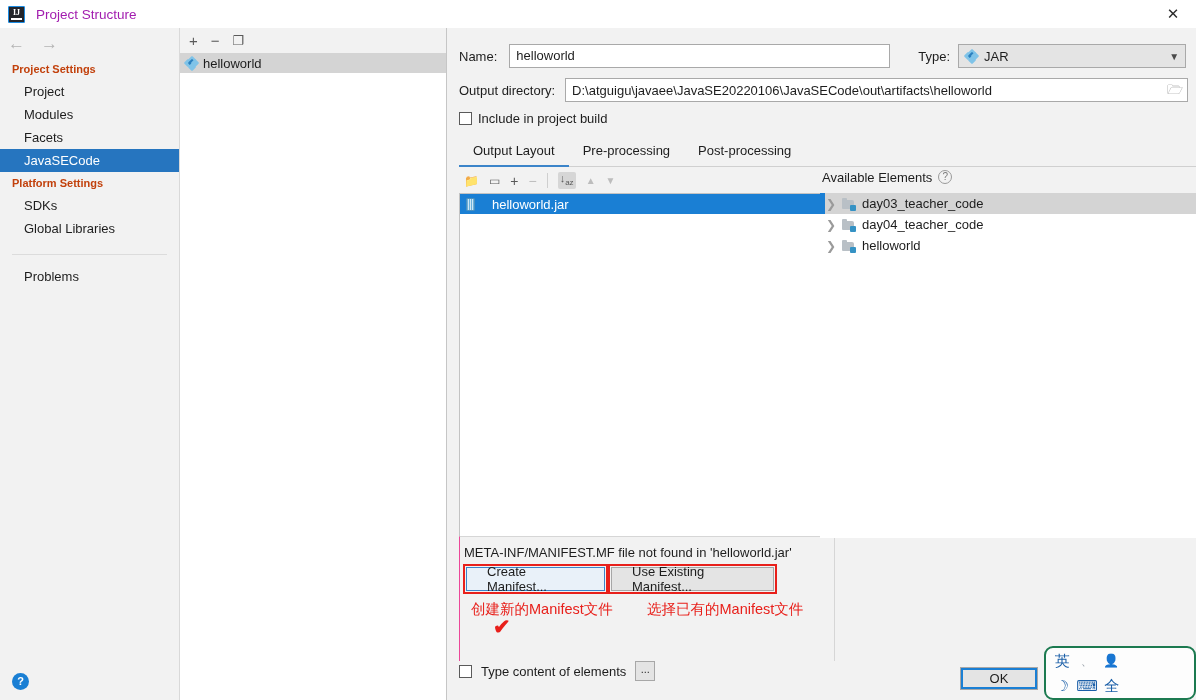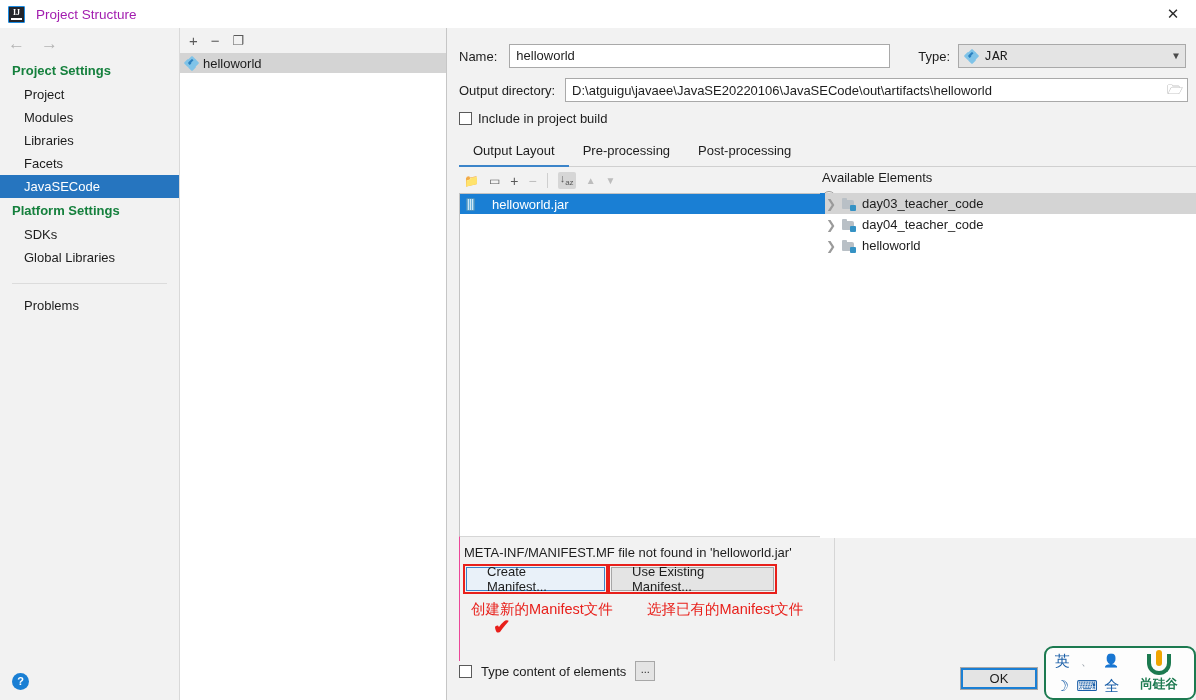--- a/index.html
+++ b/index.html
@@ -39,21 +39,21 @@
   }
 
   
   .sidebar {
     position: absolute; left: 0; top: 28px; width: 180px; height: 672px;
     background: #f2f2f2; border-right: 1px solid #d9d9d9;
   }
   .nav-arrows { height: 30px; display: flex; align-items: center; padding-left: 8px; gap: 16px; }
   .nav-arrow { font-size: 17px; color: #b4b4b4; line-height: 1; cursor: default; }
   .side-group {
-    font-weight: bold; font-size: 13px; color: #15803d;
+    font-weight: bold; font-size: 11px; color: #c2410c;
     padding: 5px 0 5px 12px;
   }
   .side-item {
     font-size: 13px; color: #1d1d1d; padding: 3px 0 3px 24px;
     line-height: 17px; cursor: default;
   }
   .side-item.selected { background: #2675bf; color: #ffffff; }
   .side-sep { height: 1px; background: #dcdcdc; margin: 14px 12px 10px 12px; }
   .help-circle {
     position: absolute; left: 12px; bottom: 10px; width: 17px; height: 17px;
@@ -202,21 +202,20 @@
     color: #2b2b2b; cursor: default; padding-bottom: 4px;
   }
 
   
   .avail {
     position: absolute; left: 820px; top: 28px; right: 0; height: 600px;
   }
   .avail-head {
     position: absolute; left: 2px; top: 142px; display: flex; align-items: flex-start; gap: 6px;
     font-size: 13px;
-    flex-direction: column;
   }
   .qmark {
     width: 14px; height: 14px; border-radius: 50%; border: 1px solid #9a9a9a;
     color: #7a7a7a; font-size: 10px; text-align: center; line-height: 12px;
     cursor: default;
   }
   .avail-list { position: absolute; left: 0; top: 165px; right: 0; height: 345px; background: #ffffff; }
   .avail-row {
     height: 21px; display: flex; align-items: center; gap: 6px;
     padding-left: 6px; font-size: 13px; cursor: default;
@@ -295,21 +294,20 @@
 
   <div class="sidebar">
     <div class="nav-arrows">
       <span class="nav-arrow">←</span>
       <span class="nav-arrow">→</span>
     </div>
 
     <div class="side-group">Project Settings</div>
     <div class="side-item">Project</div>
     <div class="side-item">Modules</div>
-    <div class="side-item">Libraries</div>
     <div class="side-item">Facets</div>
     <div class="side-item selected">JavaSECode</div>
 
     <div class="side-group">Platform Settings</div>
     <div class="side-item">SDKs</div>
     <div class="side-item">Global Libraries</div>
 
     <div class="side-sep"></div>
     <div class="side-item">Problems</div>
 
@@ -335,21 +333,21 @@
       </div>
     </div>
   </div>
 
   <div class="detail">
 
     <div class="row-name">
       <span class="lbl">Name:</span>
       <div class="txtfield" id="name-input">helloworld</div>
       <span class="lbl" style="margin-left:28px;">Type:</span>
-      <div class="combo" style="width:228px; margin-left:8px;font-family:Liberation Mono, monospace;">
+      <div class="combo" style="width:228px; margin-left:8px;">
         <span class="diamond-ico">
           <i></i>
             <i></i>
             <i></i>
             <i></i>
             <i></i>
         </span>
         <span>JAR</span>
         <span class="chev">▼</span>
       </div>
@@ -451,19 +449,15 @@
 
   <div class="ime">
     <div class="ime-grid">
       <span class="ime-cell">英</span>
       <span class="ime-cell gray">、</span>
       <span class="ime-cell gray">👤</span>
       <span class="ime-cell">☽</span>
       <span class="ime-cell">⌨</span>
       <span class="ime-cell">全</span>
     </div>
-    <div class="ime-brand">
-      <div class="brand-mark"></div>
-      <div class="brand-text">尚硅谷</div>
-    </div>
   </div>
 
 </div>
 
 </body></html>

